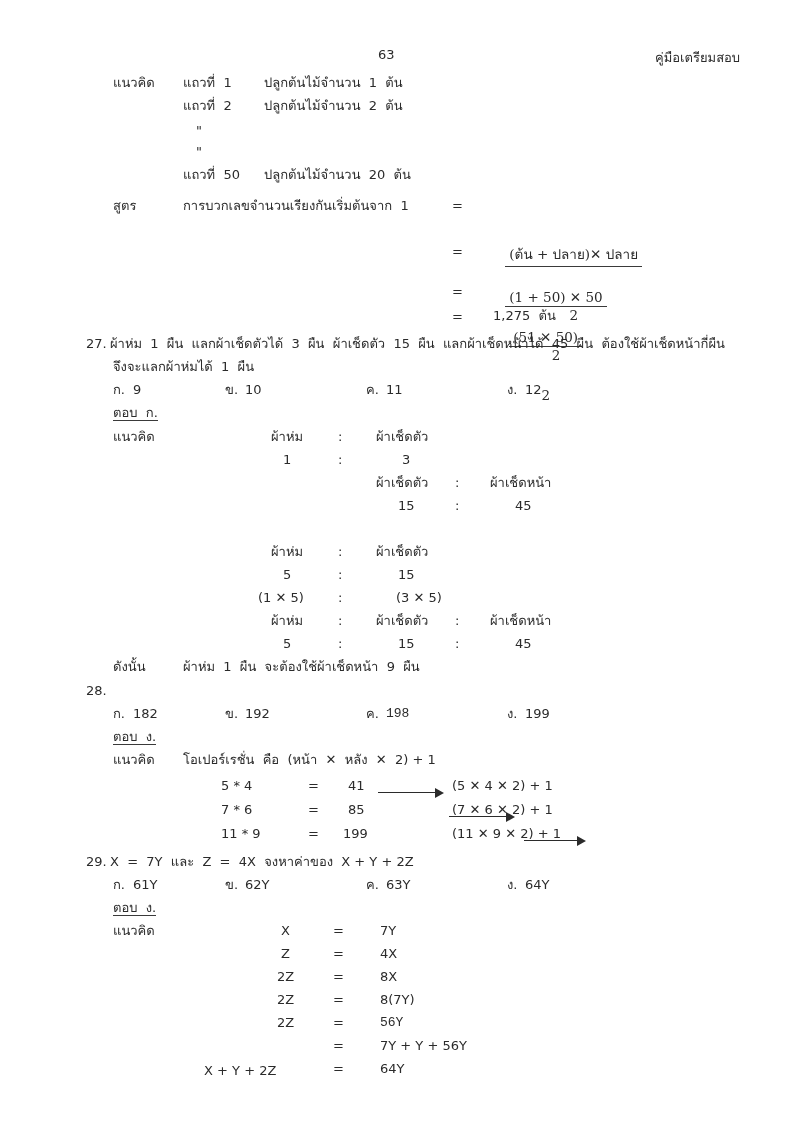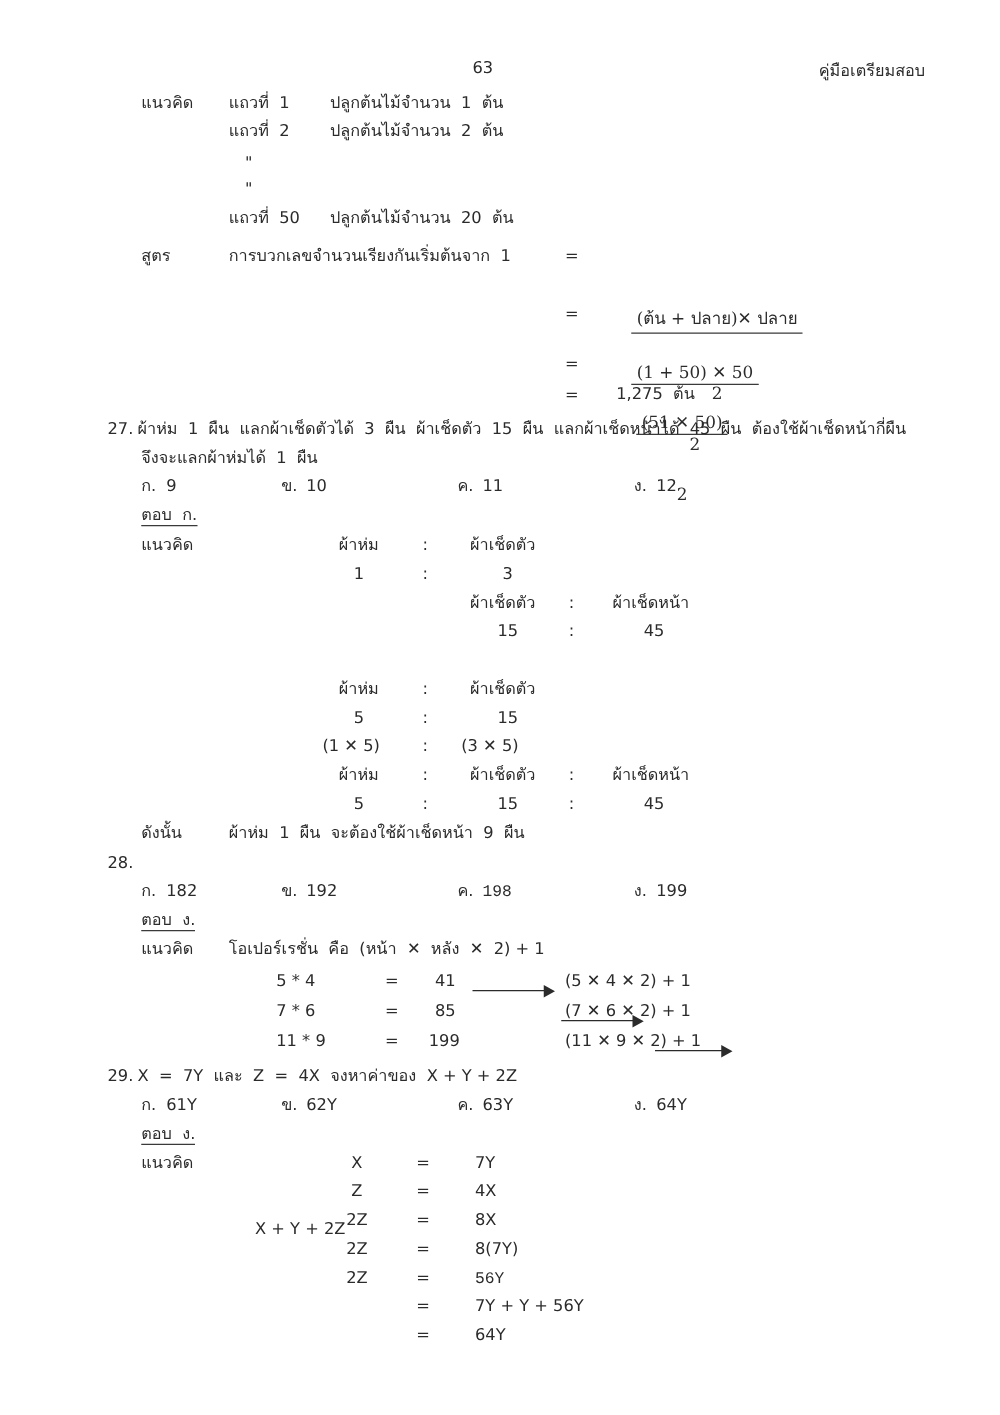--- a/index.html
+++ b/index.html
@@ -168,21 +168,21 @@
   <div class="abs thai t13" style="left:271px; top:545px;">ผ้าห่ม</div>
   <div class="abs thai t13" style="left:338px; top:545px;">:</div>
   <div class="abs thai t13" style="left:376px; top:545px;">ผ้าเช็ดตัว</div>
 
   <div class="abs thai t13" style="left:283px; top:568px;">5</div>
   <div class="abs thai t13" style="left:338px; top:568px;">:</div>
   <div class="abs thai t13" style="left:398px; top:568px;">15</div>
 
   <div class="abs thai t13" style="left:258px; top:591px;">(1 ✕ 5)</div>
   <div class="abs thai t13" style="left:338px; top:591px;">:</div>
-  <div class="abs thai t13" style="left:369px; top:591px;text-align:right;">(3 ✕ 5)</div>
+  <div class="abs thai t13" style="left:396px; top:591px;text-align:right;">(3 ✕ 5)</div>
 
   <div class="abs thai t13" style="left:271px; top:614px;">ผ้าห่ม</div>
   <div class="abs thai t13" style="left:338px; top:614px;">:</div>
   <div class="abs thai t13" style="left:376px; top:614px;">ผ้าเช็ดตัว</div>
   <div class="abs thai t13" style="left:455px; top:614px;">:</div>
   <div class="abs thai t13" style="left:490px; top:614px;">ผ้าเช็ดหน้า</div>
 
   <div class="abs thai t13" style="left:283px; top:637px;">5</div>
   <div class="abs thai t13" style="left:338px; top:637px;">:</div>
   <div class="abs thai t13" style="left:398px; top:637px;">15</div>
@@ -273,20 +273,20 @@
   <div class="abs thai t13" style="left:380px; top:970px;">8X</div>
 
   <div class="abs thai t13" style="left:277px; top:993px;">2Z</div>
   <div class="abs serif t13" style="left:333px; top:993px;">=</div>
   <div class="abs thai t13" style="left:380px; top:993px;">8(7Y)</div>
 
   <div class="abs thai t13" style="left:277px; top:1016px;">2Z</div>
   <div class="abs serif t13" style="left:333px; top:1016px;">=</div>
   <div class="abs thai t13" style="left:380px; top:1016px;font-family:Liberation Mono, monospace;">56Y</div>
 
-  <div class="abs thai t13" style="left:204px; top:977px;">X + Y + 2Z</div>
+  <div class="abs thai t13" style="left:204px; top:1064px;">X + Y + 2Z</div>
   <div class="abs serif t13" style="left:333px; top:1039px;">=</div>
   <div class="abs thai t13" style="left:380px; top:1039px;">7Y + Y + 56Y</div>
 
   <div class="abs serif t13" style="left:333px; top:1062px;">=</div>
   <div class="abs thai t13" style="left:380px; top:1062px;">64Y</div>
 
 </div>
 
 </body></html>

